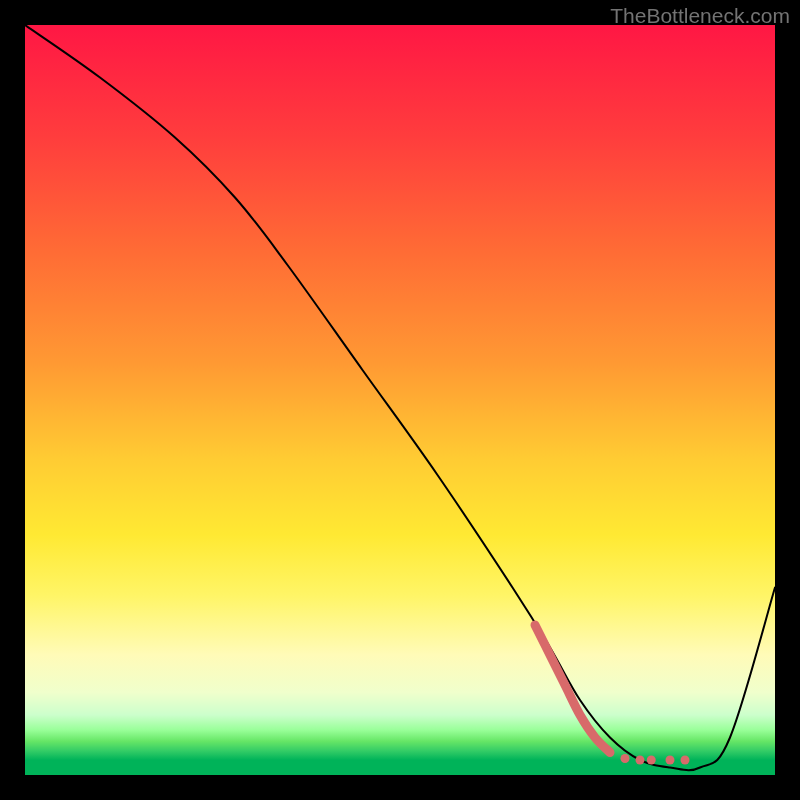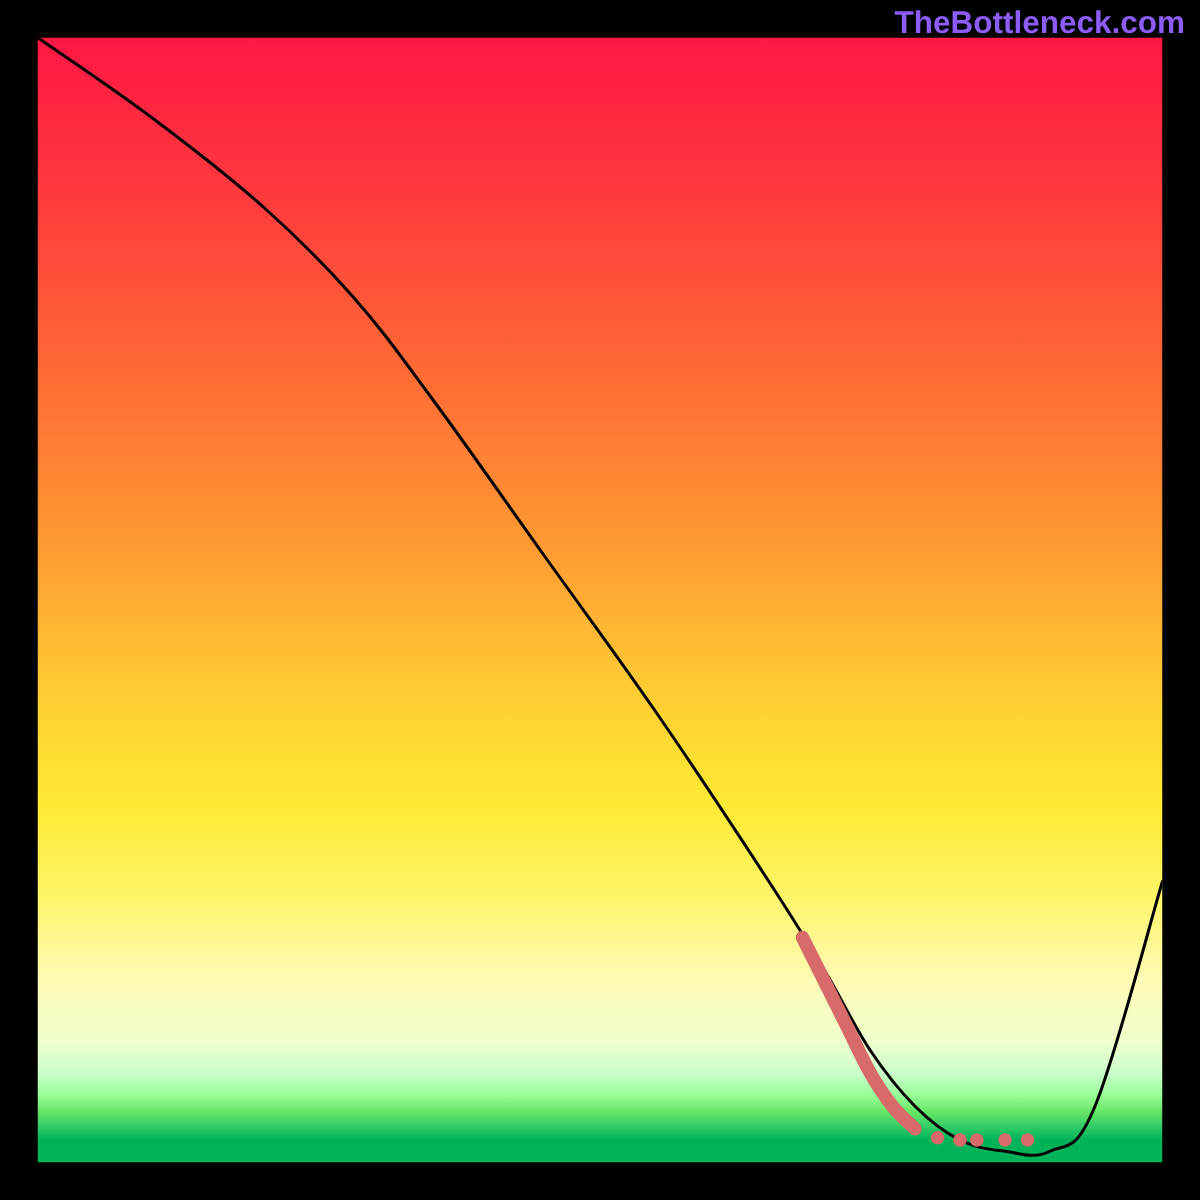--- a/index.html
+++ b/index.html
@@ -24,22 +24,22 @@
     left: 0;
     top: 0;
     width: 750px;
     height: 750px;
   }
   .watermark {
     position: absolute;
     right: 10px;
     top: 4px;
     font-size: 21px;
-    color: #8b5cf6;
-    font-weight: 700;
+    color: #737373;
+    font-weight: 400;
     z-index: 10;
     text-align: right;
   }
   svg {
     display: block;
   }
 </style>
 </head>
 <body>
 

